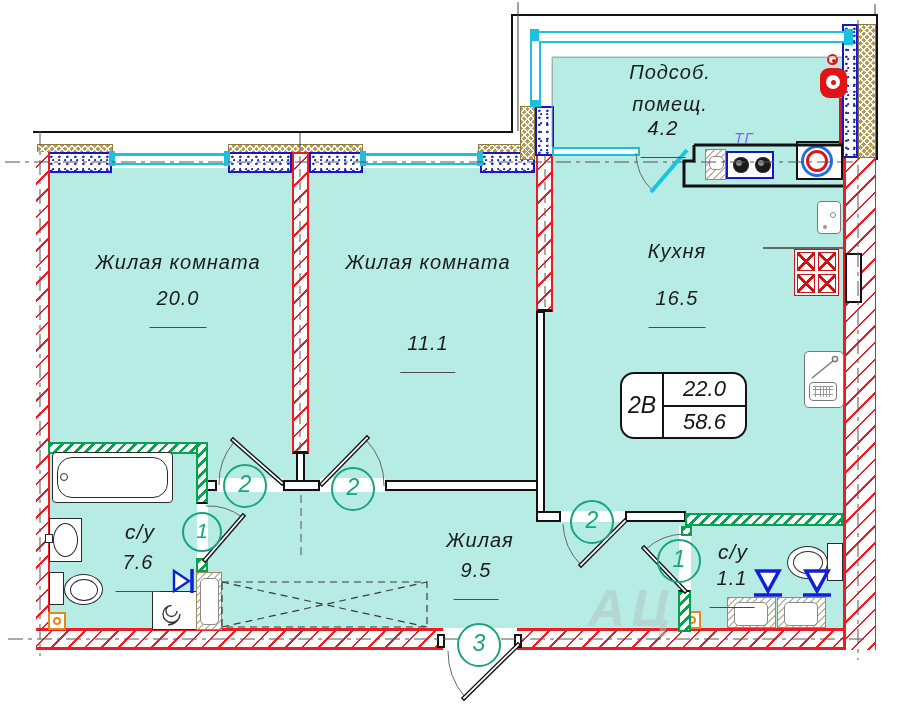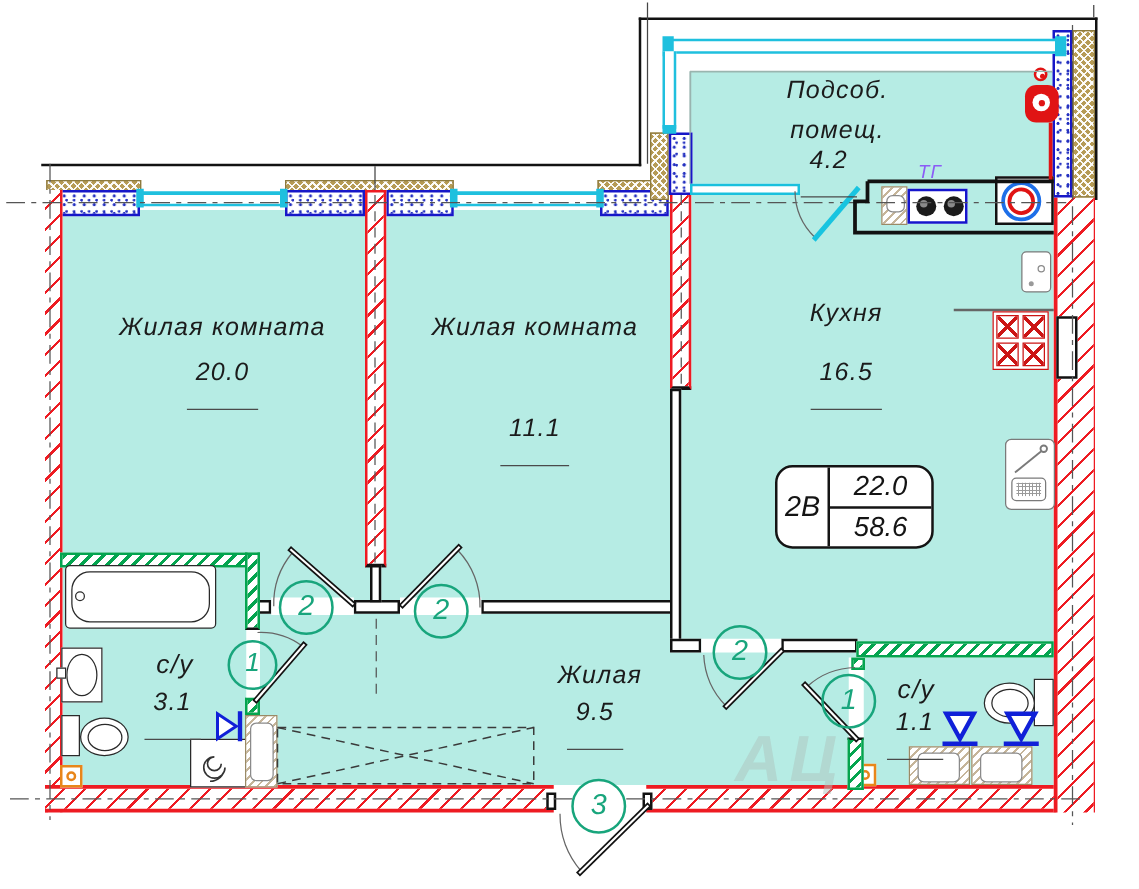--- a/index.html
+++ b/index.html
@@ -251,21 +251,21 @@
   <div class="lbl" style="left:178px;top:251px;">Жилая комната</div>
   <div class="lbl" style="left:178px;top:287px;"><span class="area">20.0</span></div>
   <div class="lbl" style="left:428px;top:251px;">Жилая комната</div>
   <div class="lbl" style="left:428px;top:287px;margin-top:45px;"><span class="area">11.1</span></div>
   <div class="lbl" style="left:677px;top:240px;font-style:italic;">Кухня</div>
   <div class="lbl" style="left:677px;top:287px;"><span class="area">16.5</span></div>
   <div class="lbl" style="left:670px;top:61px;">Подсоб.</div>
   <div class="lbl" style="left:670px;top:93px;">помещ.</div>
   <div class="lbl" style="left:663px;top:117px;"><span class="area">4.2</span></div>
   <div class="lbl" style="left:140px;top:520px;font-size:21px;">с/у</div>
-  <div class="lbl" style="left:138px;top:551px;"><span class="area">3.1</span></div>
+  <div class="lbl" style="left:138px;top:551px;"><span class="area">7.6</span></div>
   <div class="lbl" style="left:480px;top:529px;">Жилая</div>
   <div class="lbl" style="left:476px;top:559px;"><span class="area">9.5</span></div>
   <div class="lbl" style="left:733px;top:540px;font-size:21px;">с/у</div>
   <div class="lbl" style="left:732px;top:567px;"><span class="area">1.1</span></div>
   <div class="lbl" style="left:744px;top:129px;font-size:15px;color:#8b5cf6;">ТГ</div>
 
   <div class="stamp">
     <div class="c1">2В</div>
     <div class="c2">
       <div class="top">22.0</div>

